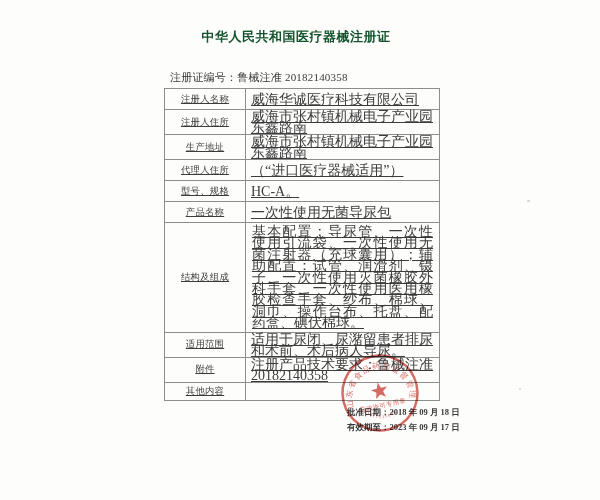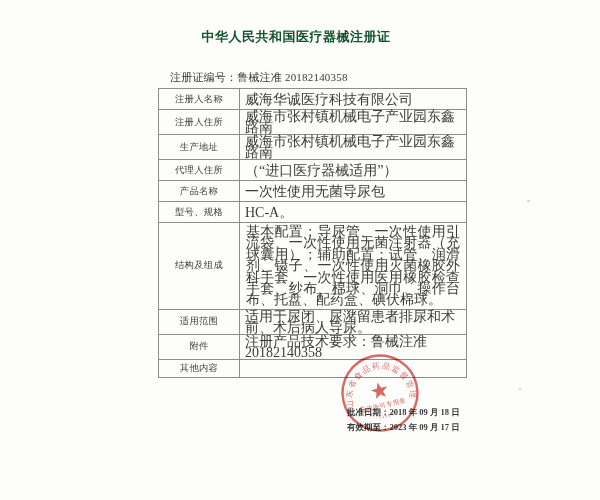--- a/index.html
+++ b/index.html
@@ -16,23 +16,23 @@
     position:absolute;top:28px;left:0;width:592px;
     text-align:center;
     font-size:13px;font-weight:600;color:#14532d;
     letter-spacing:.5px;
   }
   .cert-line{
     position:absolute;left:170px;top:70px;
     font-size:11px;color:#3a3a3a;letter-spacing:.2px;
   }
   table.cert{
-    position:absolute;left:158px;top:88px;
-    width:309px;border-collapse:collapse;table-layout:fixed;
-    font-size:9px;color:#3c3c3c;
+    position:absolute;left:164px;top:88px;
+    width:276px;border-collapse:collapse;table-layout:fixed;
+    font-size:9px;color:#3c3c3c;text-decoration:underline;
   }
   table.cert td{
     border:1px solid #8d8d8d;
     padding:1px 5px;
     vertical-align:middle;
   }
   td.lbl{
     width:70px;text-align:center;
     font-size:9.3px;letter-spacing:.3px;
     padding:1px 2px;
@@ -85,26 +85,26 @@
       </tr>
       <tr class="h21">
         <td class="lbl">生产地址</td>
         <td class="val">威海市张村镇机械电子产业园东鑫路南</td>
       </tr>
       <tr class="h21">
         <td class="lbl">代理人住所</td>
         <td class="val">（“进口医疗器械适用”）</td>
       </tr>
       <tr class="h21">
+        <td class="lbl">型号、规格</td>
+        <td class="val">HC-A。</td>
+      </tr>
+      <tr class="h21">
         <td class="lbl">产品名称</td>
         <td class="val">一次性使用无菌导尿包</td>
-      </tr>
-      <tr class="h21">
-        <td class="lbl">型号、规格</td>
-        <td class="val">HC-A。</td>
       </tr>
       <tr class="big">
         <td class="lbl">结构及组成</td>
         <td class="val">基本配置：导尿管、一次性使用引流袋、一次性使用无菌注射器（充球囊用）；辅助配置：试管、润滑剂、镊子、一次性使用灭菌橡胶外科手套、一次性使用医用橡胶检查手套、纱布、棉球、洞巾、操作台布、托盘、配药盒、碘伏棉球。</td>
       </tr>
       <tr class="h19">
         <td class="lbl">适用范围</td>
         <td class="val">适用于尿闭、尿潴留患者排尿和术前、术后病人导尿。</td>
       </tr>
       <tr class="h18">

